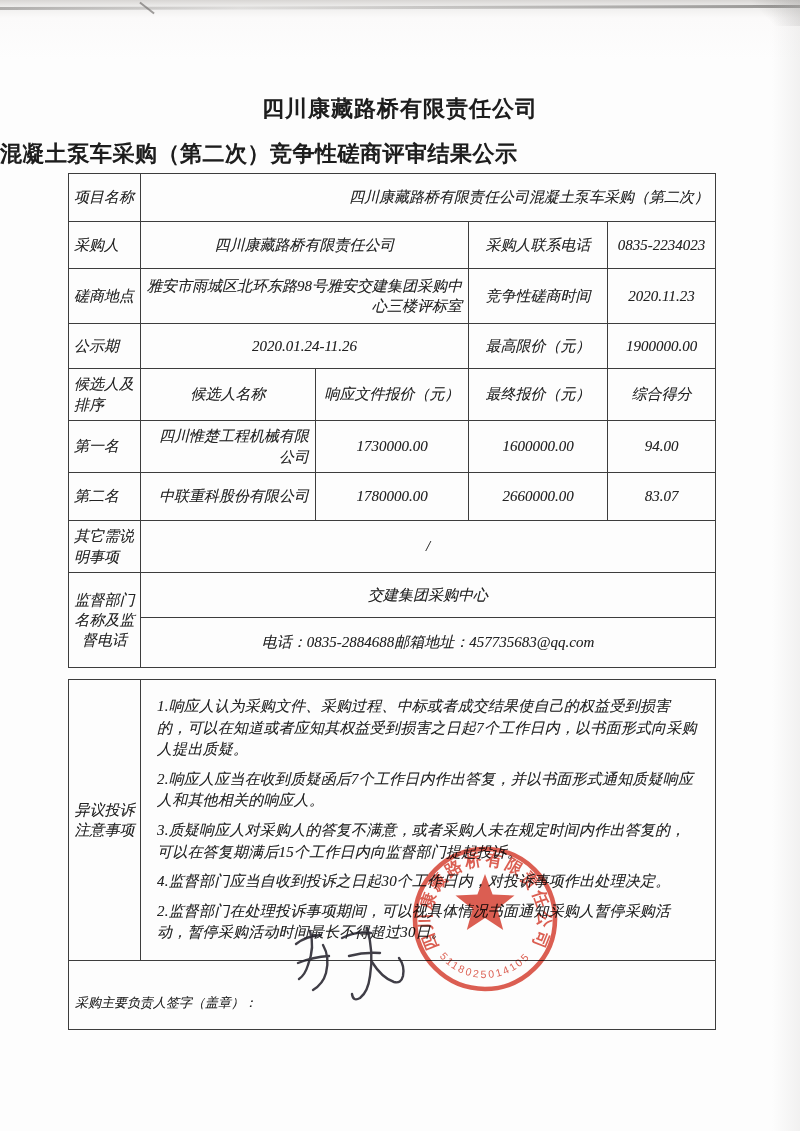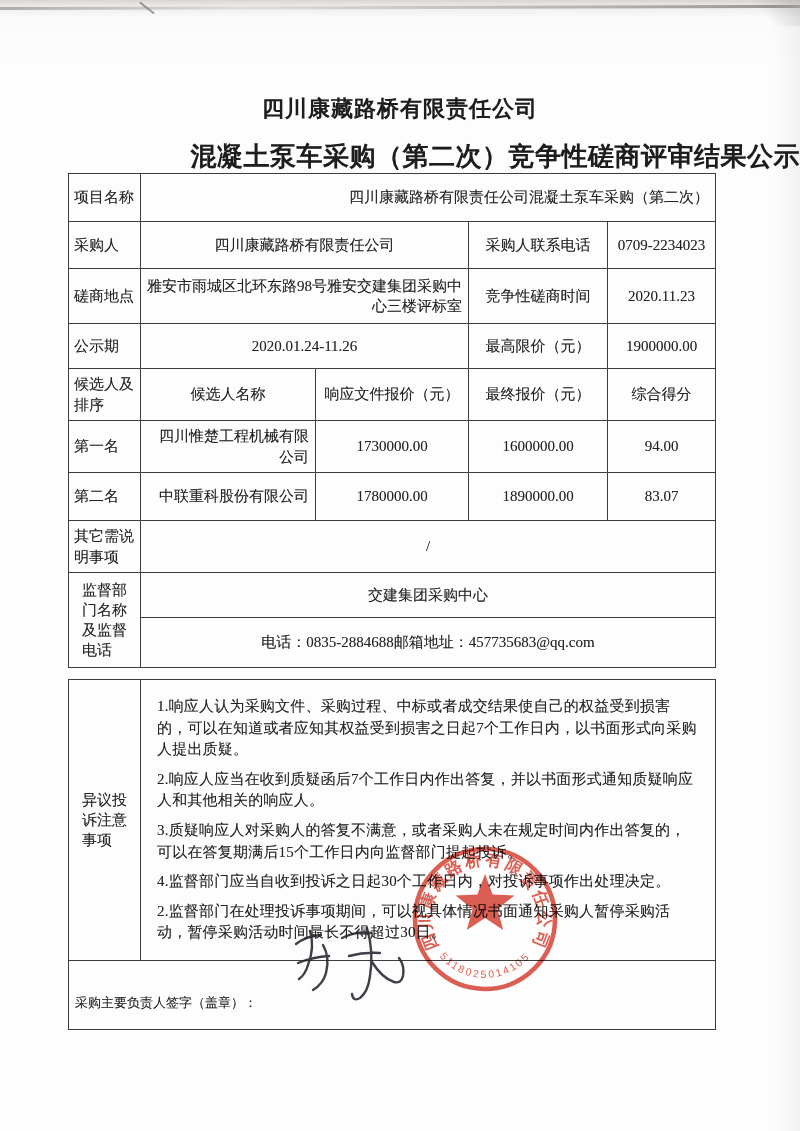--- a/index.html
+++ b/index.html
@@ -35,40 +35,41 @@
   }
 
   .title1{
     position:absolute;top:94px;left:0;width:800px;
     text-align:center;font-size:22px;font-weight:bold;letter-spacing:1px;
     font-family:"Liberation Sans","DejaVu Sans",sans-serif;
     color:#1d1d1d;
   }
   .title2{
     position:absolute;top:139px;left:0;width:800px;
-    text-align:right;font-size:26px;font-weight:bold;letter-spacing:0.5px;
+    text-align:left;font-size:22px;font-weight:bold;letter-spacing:0.5px;
     font-family:"Liberation Sans","DejaVu Sans",sans-serif;
     color:#1d1d1d;
   }
 
   .tablewrap{position:absolute;left:68px;top:173px;width:647px;}
   table{
     border-collapse:collapse;table-layout:fixed;width:647px;
     font-size:15px;color:#232323;
   }
   td{
     border:1.6px solid #3d3d3d;
     padding:3px 6px;
     vertical-align:middle;
     line-height:1.35;
     overflow:hidden;
+    font-style:italic;
   }
   .t2{margin-top:11px;}
   .lab{text-align:left;padding-left:5px;padding-right:2px;}
-  .lab-c{text-align:left;padding-left:13px;padding-right:3px;}
+  .lab-c{text-align:center;padding-left:3px;padding-right:3px;}
   .c{text-align:center;}
   .l{text-align:right;}
   .notice{
     text-align:left;vertical-align:middle;line-height:1.44;padding:8px 8px;
     letter-spacing:0.2px;
   }
   .notice div{margin:8px;}
   .sigrow{height:62px;vertical-align:middle;padding-left:6px;}
   .siglabel{display:inline-block;font-size:13px;margin-top:16px;}
 
@@ -100,21 +101,21 @@
       </colgroup>
       <tbody>
           <tr style="height:48px">
         <td class="lab">项目名称</td>
         <td class="l" colspan="4">四川康藏路桥有限责任公司混凝土泵车采购（第二次）</td>
       </tr>
       <tr style="height:47px">
         <td class="lab">采购人</td>
         <td class="c" colspan="2">四川康藏路桥有限责任公司</td>
         <td class="c">采购人联系电话</td>
-        <td class="c">0709-2234023</td>
+        <td class="c">0835-2234023</td>
       </tr>
       <tr style="height:55px">
         <td class="lab">磋商地点</td>
         <td class="l" colspan="2">雅安市雨城区北环东路98号雅安交建集团采购中心三楼评标室</td>
         <td class="c">竞争性磋商时间</td>
         <td class="c">2020.11.23</td>
       </tr>
       <tr style="height:45px">
         <td class="lab">公示期</td>
         <td class="c" colspan="2">2020.01.24-11.26</td>
@@ -132,21 +133,21 @@
         <td class="lab">第一名</td>
         <td class="l">四川惟楚工程机械有限公司</td>
         <td class="c">1730000.00</td>
         <td class="c">1600000.00</td>
         <td class="c">94.00</td>
       </tr>
       <tr style="height:48px">
         <td class="lab">第二名</td>
         <td class="l">中联重科股份有限公司</td>
         <td class="c">1780000.00</td>
-        <td class="c">1890000.00</td>
+        <td class="c">2660000.00</td>
         <td class="c">83.07</td>
       </tr>
       <tr style="height:52px">
         <td class="lab">其它需说明事项</td>
         <td class="c" colspan="4">/</td>
       </tr>
       <tr style="height:45px">
         <td class="lab-c" rowspan="2">监督部门名称及监督电话</td>
         <td class="c" colspan="4">交建集团采购中心</td>
       </tr>

